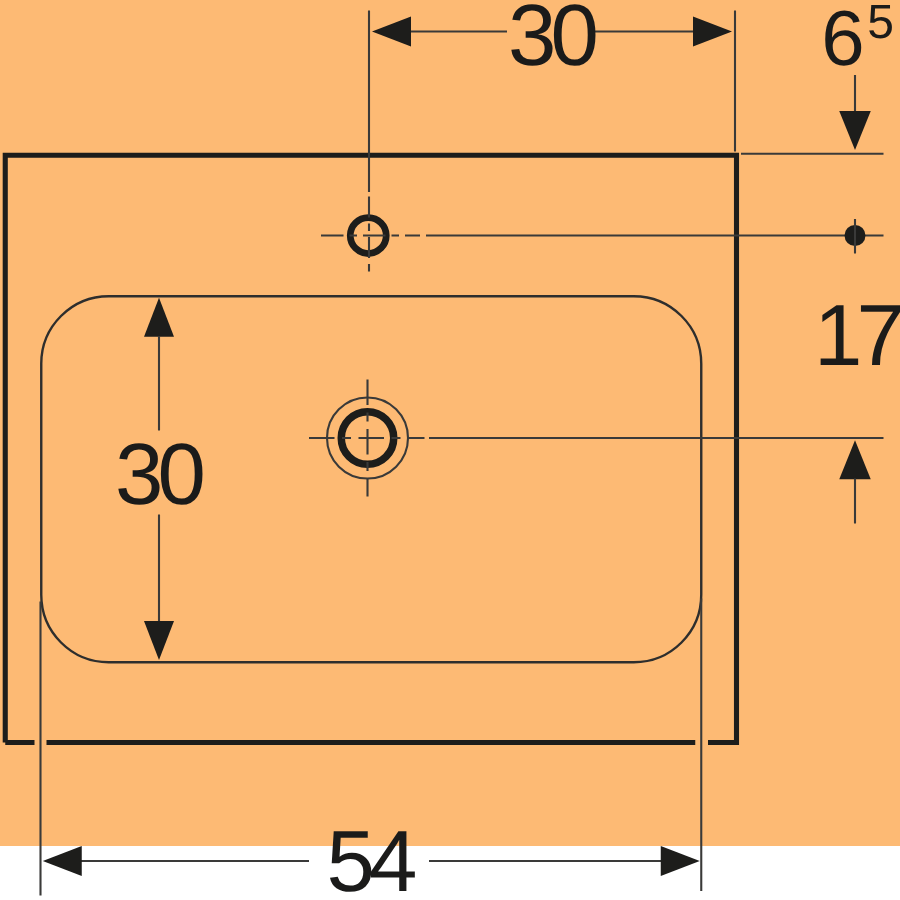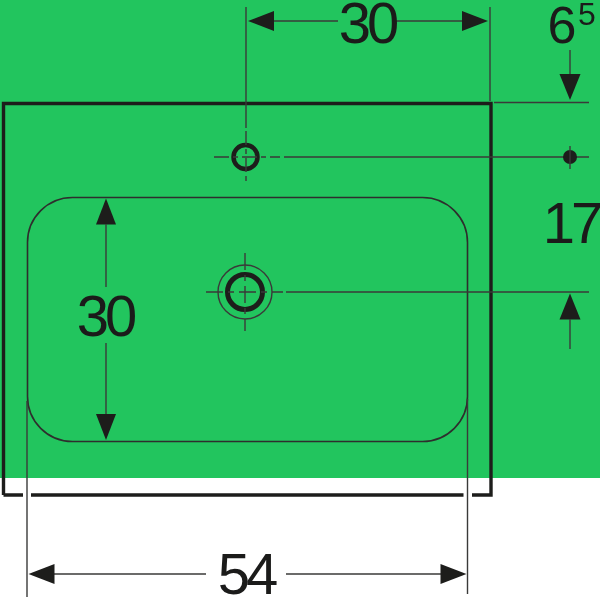--- a/index.html
+++ b/index.html
@@ -6,22 +6,22 @@
     margin: 0;
     padding: 0;
     background: #ffffff;
     width: 600px;
     height: 600px;
     overflow: hidden;
   }
   .stage {
     position: relative;
     width: 600px;
-    height: 478px;
-    background: #22c55e;
+    height: 564px;
+    background: #fdba74;
   }
   svg {
     display: block;
   }
   .dim-text {
     font-family: "Liberation Sans", "DejaVu Sans", sans-serif;
     font-size: 58px;
     letter-spacing: -4px;
     fill: #1b1b1a;
   }

